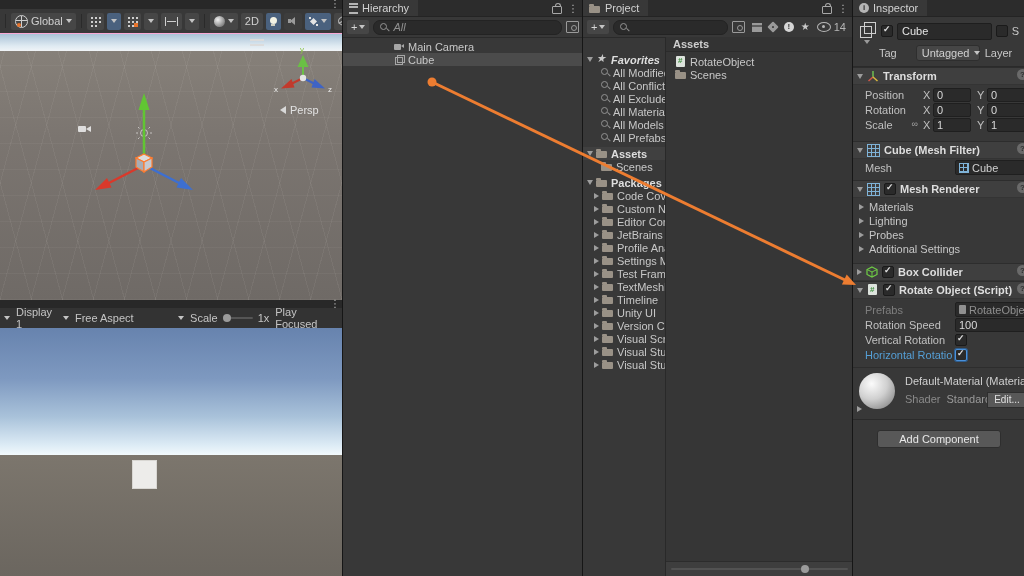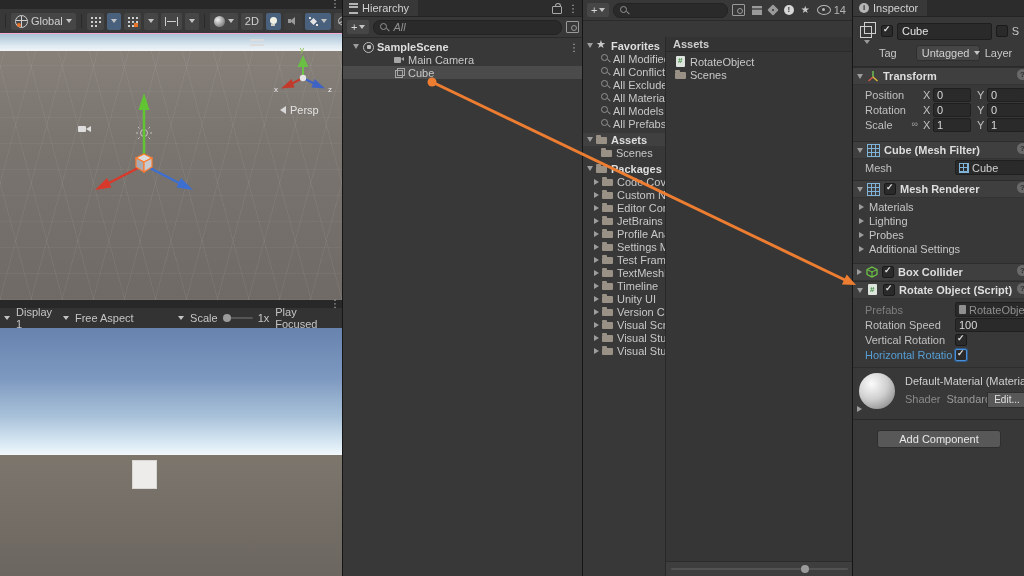--- a/index.html
+++ b/index.html
@@ -347,43 +347,47 @@
         <span>+</span>
         <span class="drop"></span>
       </div>
       <div class="search">
         <span class="mag"></span>
         <span>All</span>
       </div>
       <span class="winic"></span>
     </div>
     <div id="hierarchy-tree" style="padding-top:2px;">
-      <div class="trow root">
-        <span class="fold open"></span>
-        <span class="gi gi-scene"></span>
-        <b>SampleScene</b>
-        <span class="kebab"></span>
-      </div>
       <div id="hierarchy-items">
 
           <div class="trow">
             <span class="gi gi-camera"></span>
             <span>Main Camera</span>
           </div>
 
 
           <div class="trow selected">
             <span class="gi gi-cube"></span>
             <span>Cube</span>
           </div>
         </div>
     </div>
   </section>
 
   <section class="pane" id="project-pane">
+    <div class="tabstrip">
+      <div class="tab">
+        <span class="gi gi-folder" style="width:12px;height:11px;"></span>
+        <span>Project</span>
+      </div>
+      <div class="tabright">
+        <span class="lock"></span>
+        <span class="kebab"></span>
+      </div>
+    </div>
     <div class="ptoolbar">
       <div class="plusbtn">
         <span>+</span>
         <span class="drop"></span>
       </div>
       <div class="search" style="max-width:118px;">
         <span class="mag"></span>
       </div>
       <div class="pt-icons">
         <span class="winic"></span>
@@ -391,21 +395,21 @@
         <span class="tag-ic"></span>
         <span class="alert-ic">!</span>
         <span class="star-ic">★</span>
         <span style="display:flex;align-items:center;gap:3px;justify-content:space-between;">
           <span class="eye-ic"></span>
           <span>14</span>
         </span>
       </div>
     </div>
     <div class="pcol">
-      <div class="trow" style="margin-top:2px;">
+      <div class="trow" style="margin-top:16px;font-style:italic;">
         <span class="fold open"></span>
         <span class="gi gi-star"></span>
         <b>Favorites</b>
       </div>
       <div>
 
           <div class="trow indent1">
             <span class="mag"></span>
             <span>All Modified</span>
           </div>

